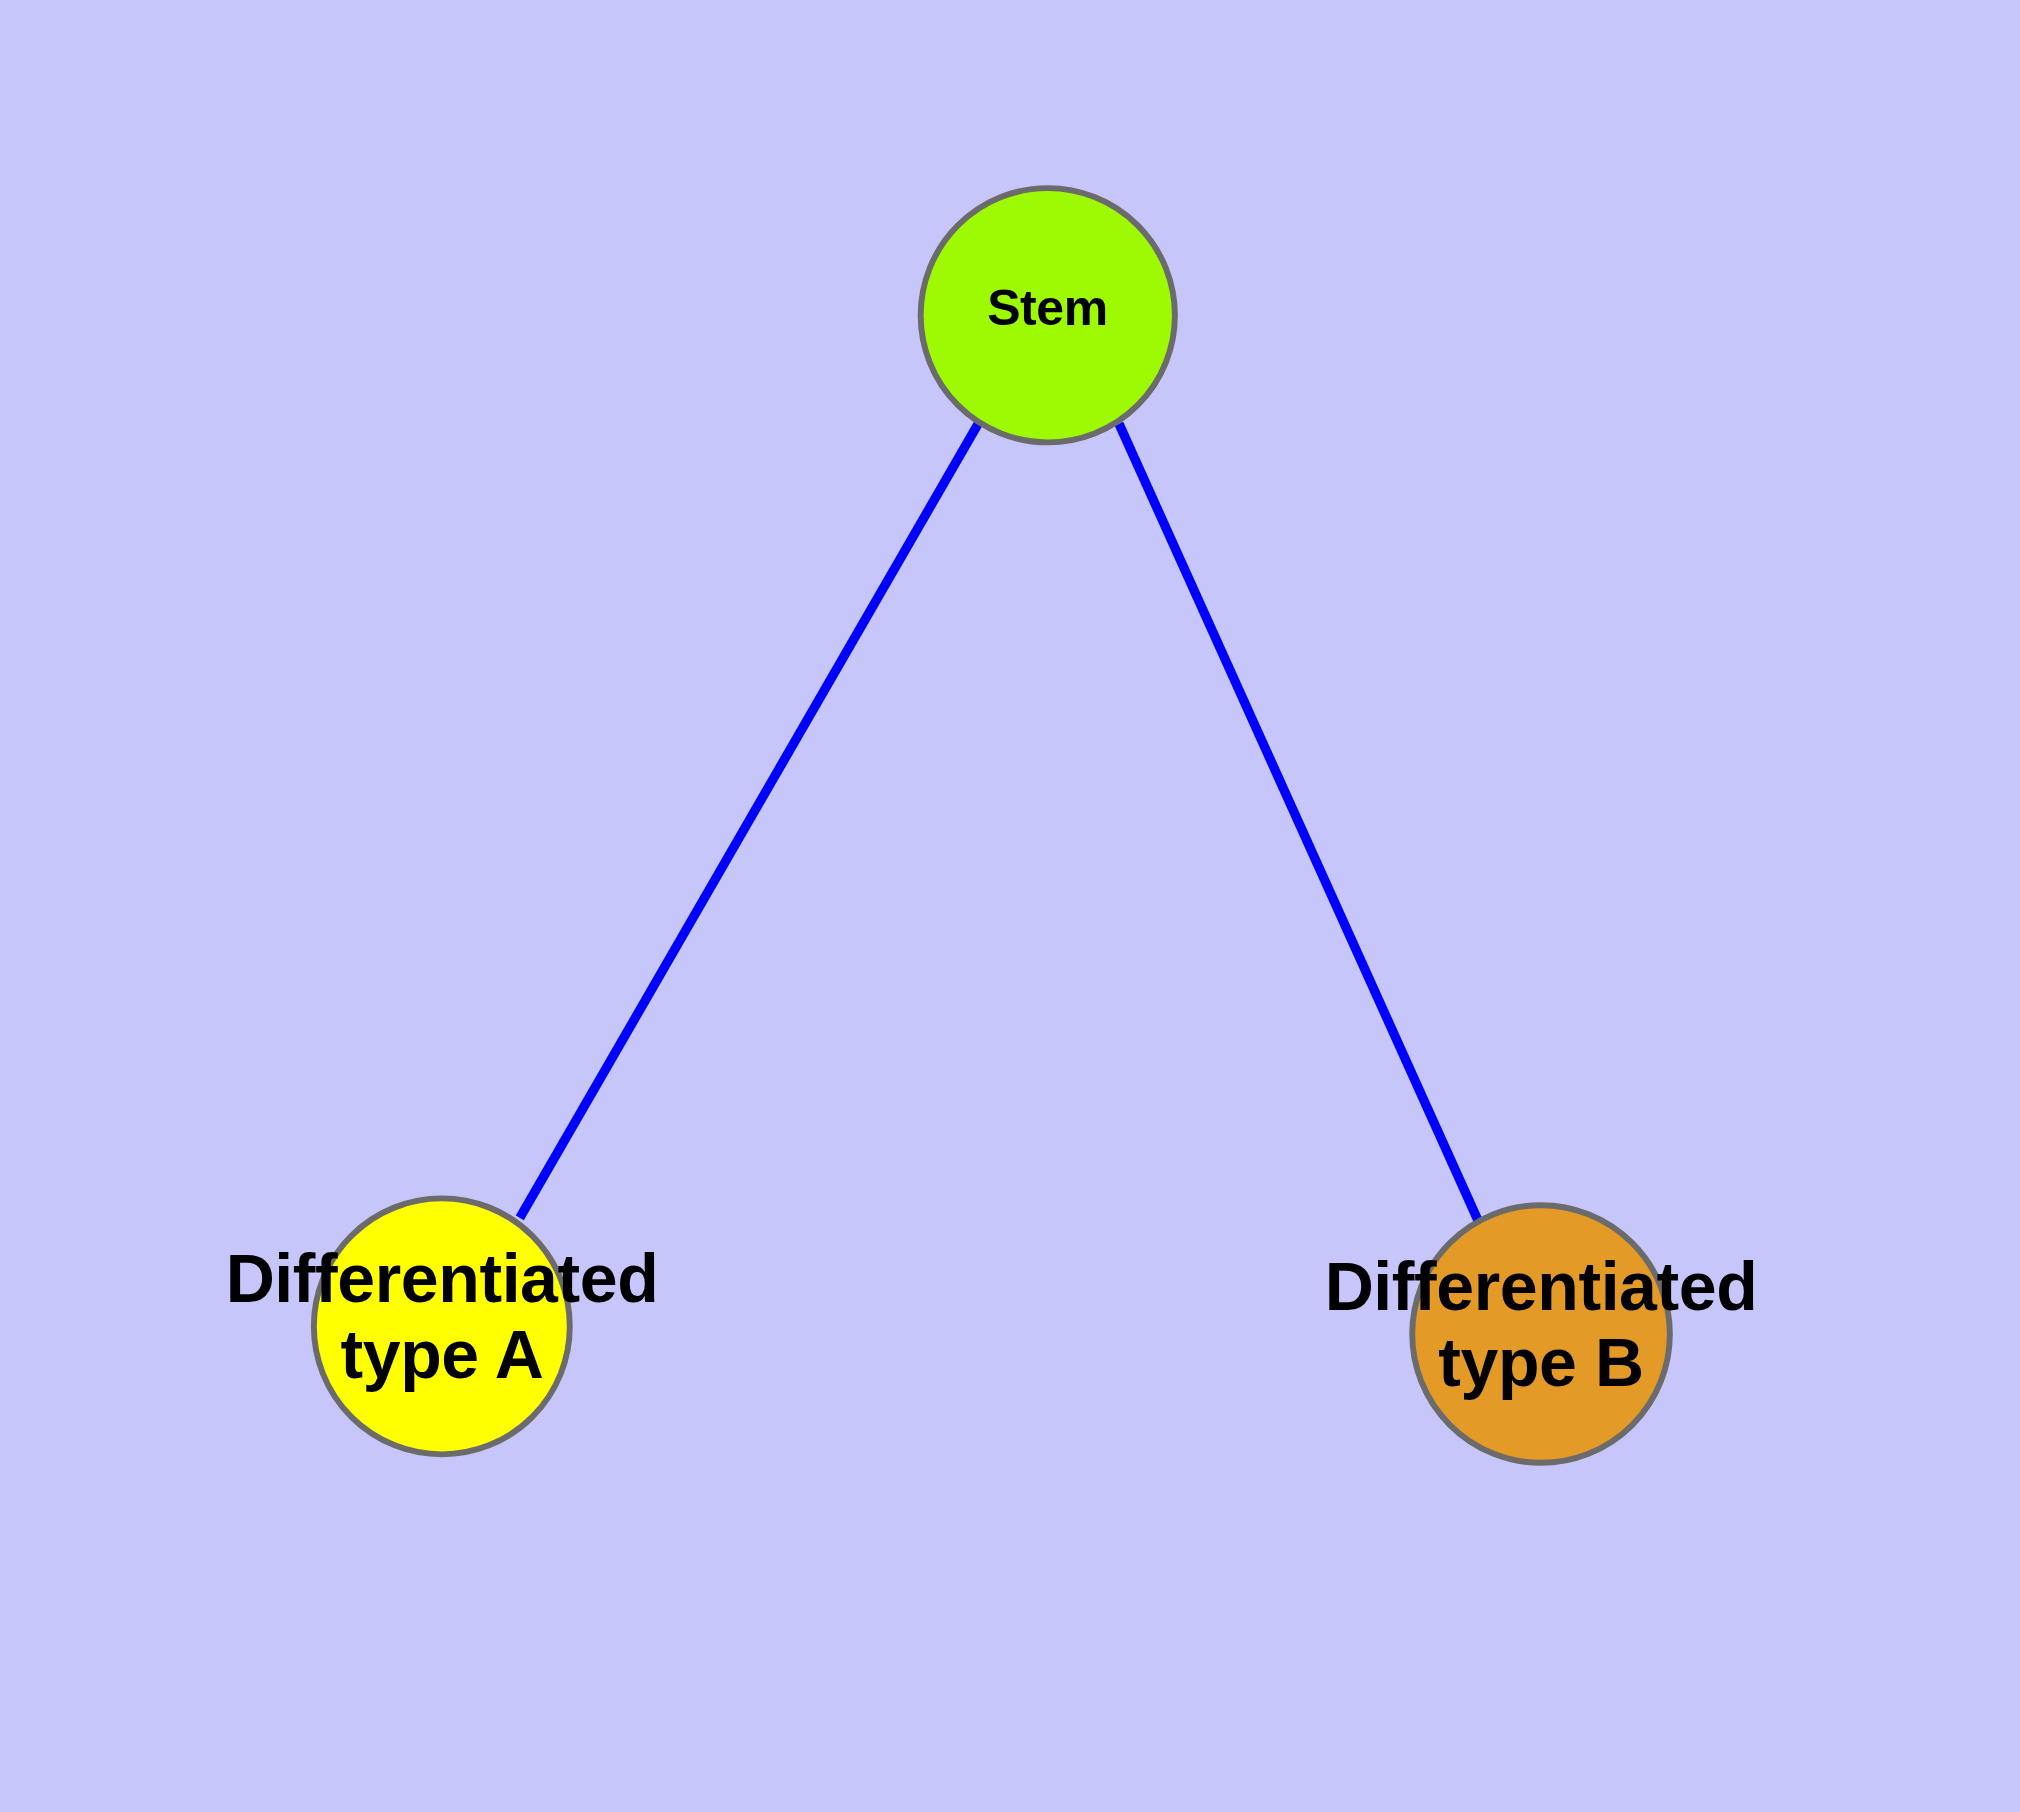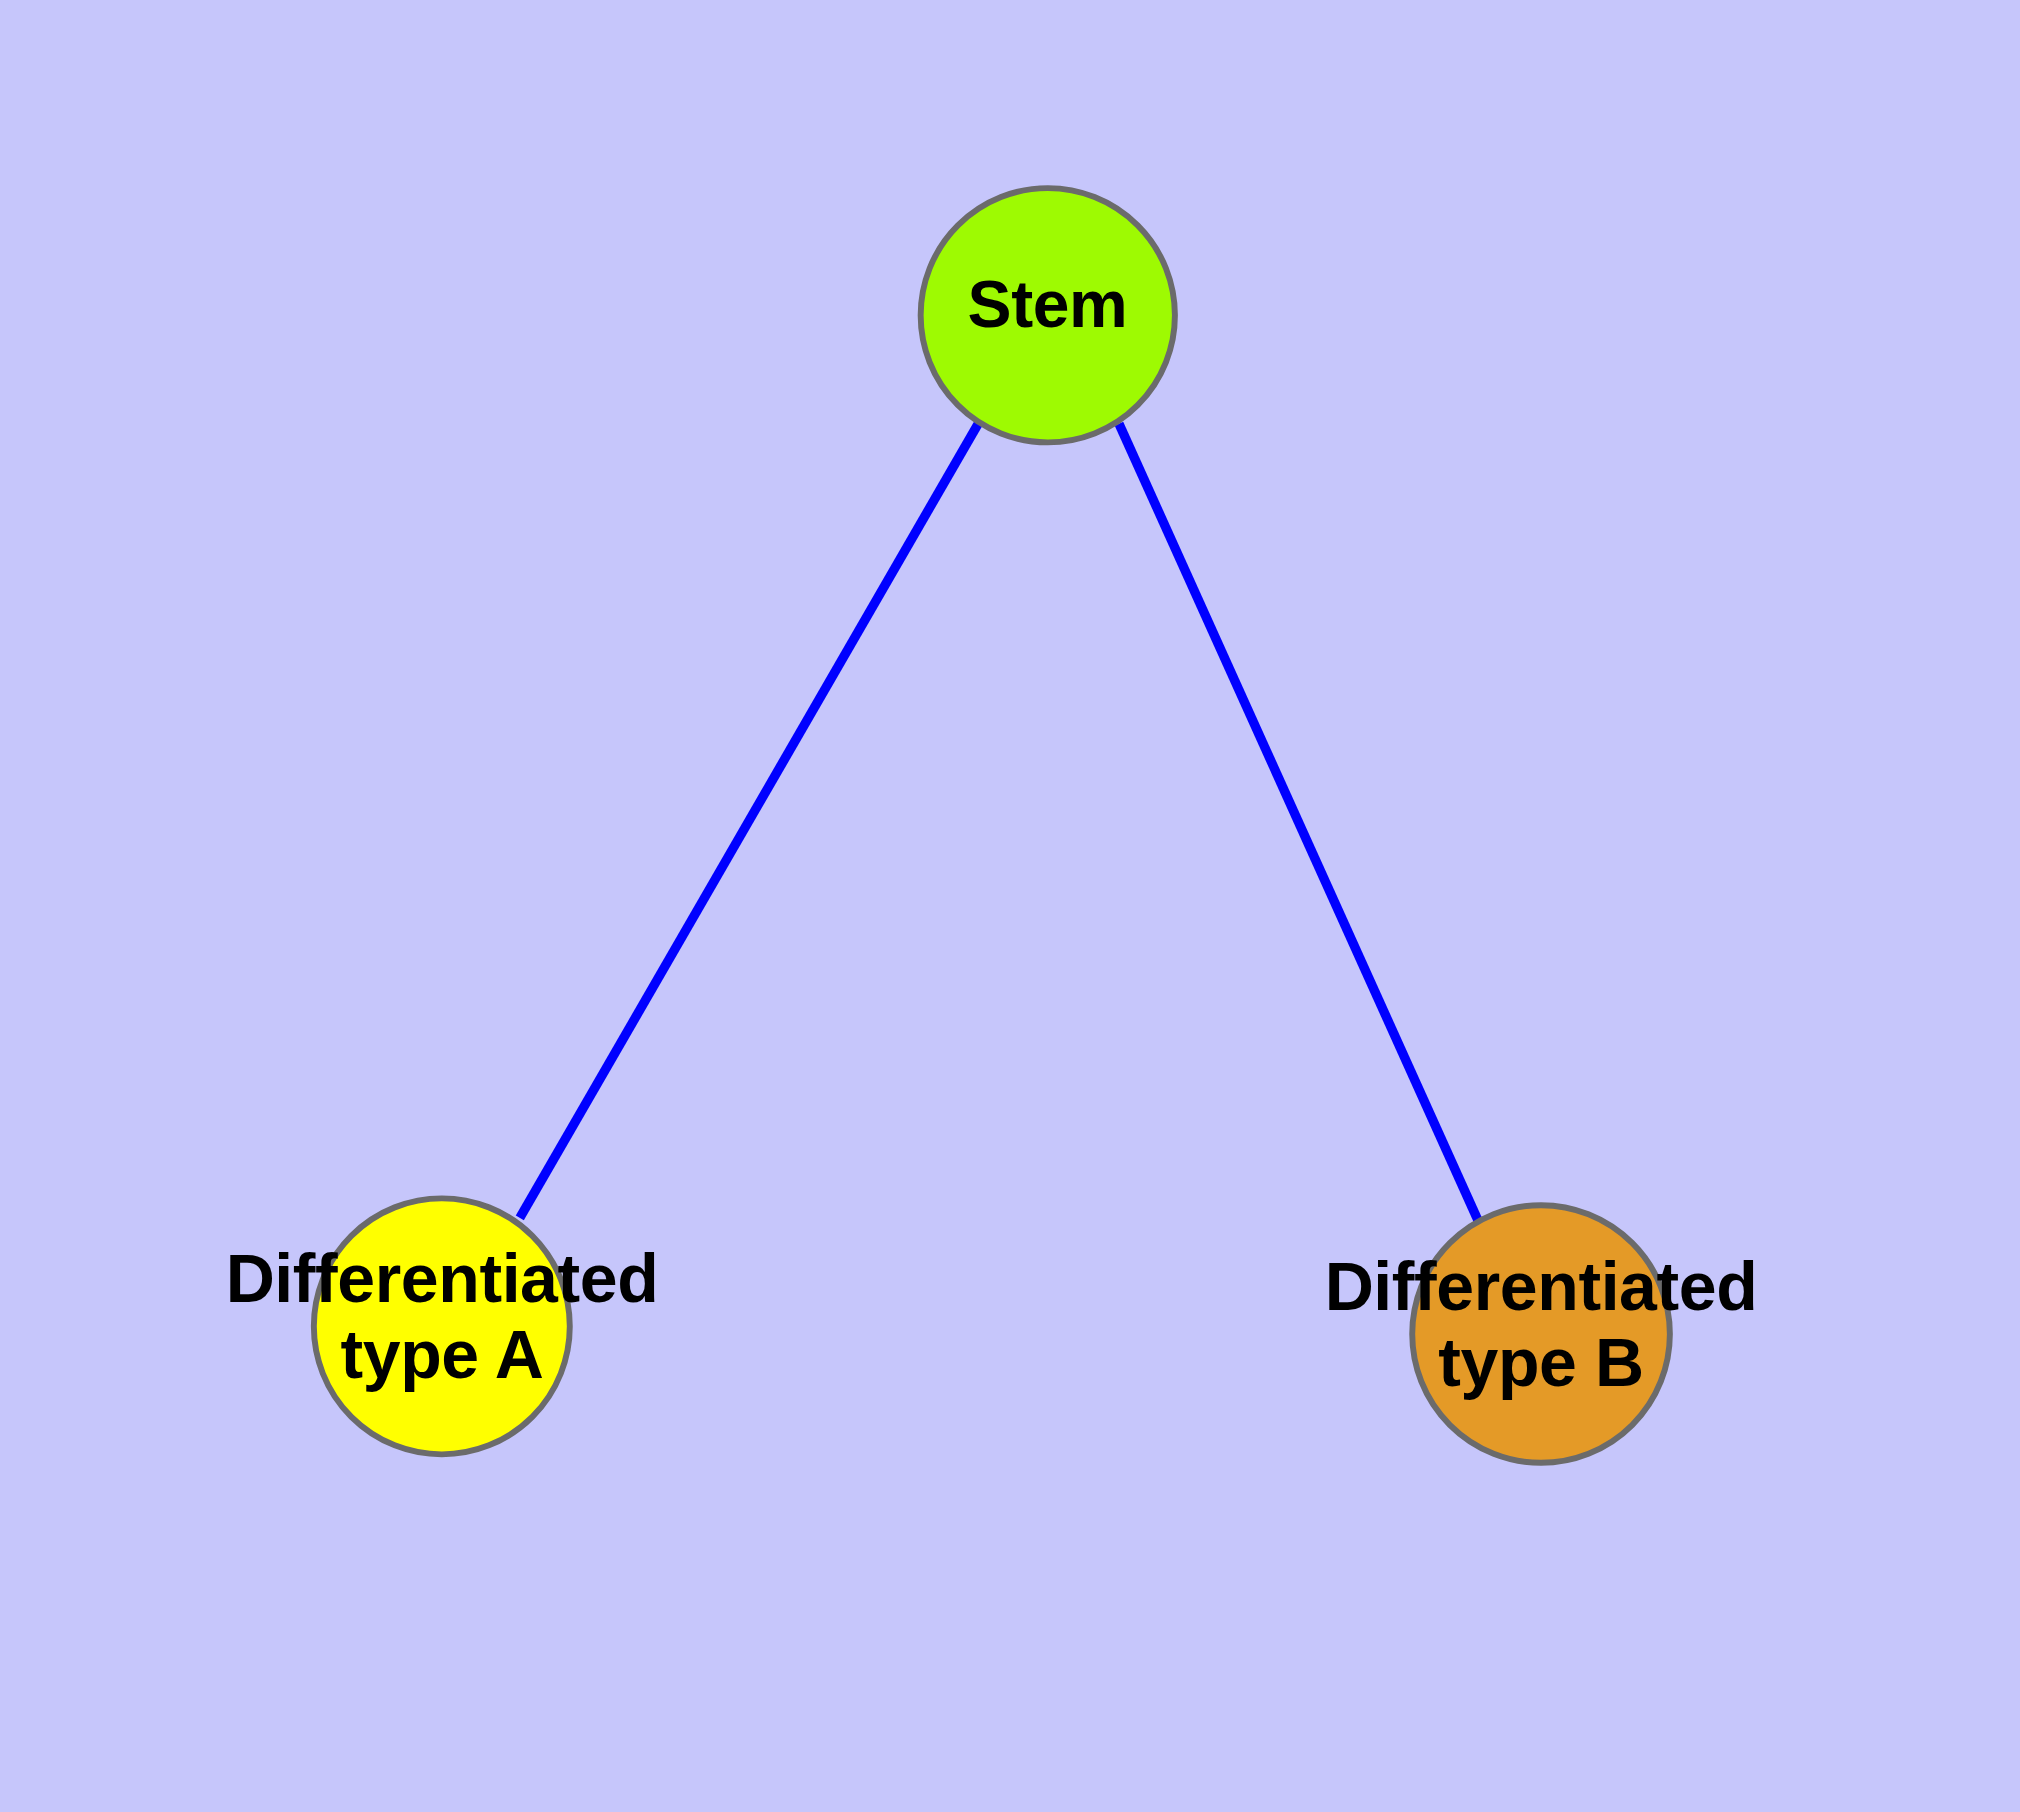--- a/index.html
+++ b/index.html
@@ -30,23 +30,23 @@
     position: absolute;
     text-align: center;
     font-weight: bold;
     color: #000000;
     line-height: 1.12;
     white-space: pre;
     pointer-events: none;
     letter-spacing: -0.4px;
   }
   #label-stem {
-    font-size: 66px;
+    font-size: 50px;
     left: 793px;
-    top: 268px;
+    top: 280px;
     width: 509px;
   }
   #label-type-a {
     font-size: 68px;
     left: 103px;
     top: 1240px;
     width: 678px;
   }
   #label-type-b {
     font-size: 68px;

